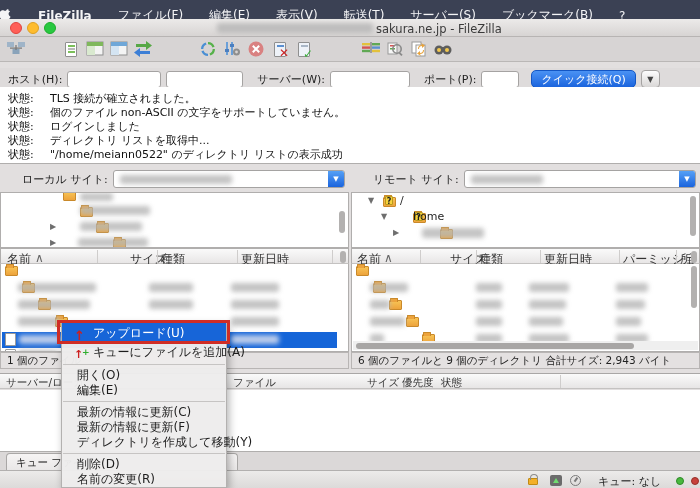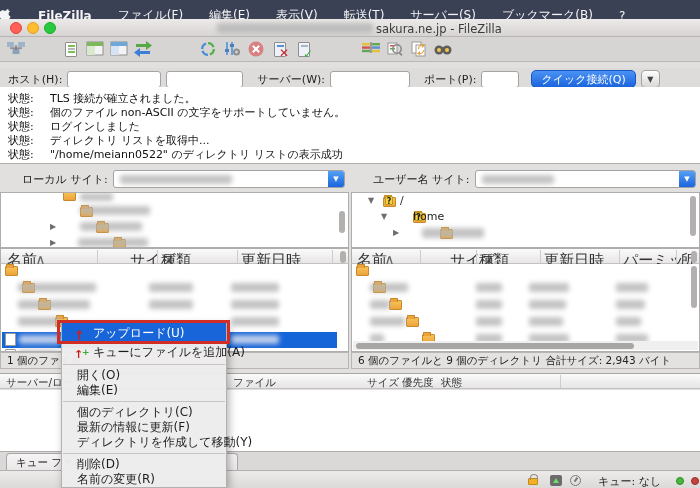--- a/index.html
+++ b/index.html
@@ -44,21 +44,21 @@
   .log-row .msg { margin-left:2px; }
 
   
   .panel { top:166px; height:206px; }
   .panel.left { left:0; width:349px; }
   .panel.right { left:351px; width:349px; }
   .sitebar { position:absolute; left:0; top:2px; width:100%; height:22px; display:flex; align-items:center; padding-left:22px; }
   .combo { position:relative; height:18px; background:#fff; border:1px solid #a5a3a2; border-radius:3px; margin-left:5px; flex:1; margin-right:4px; }
   .combo .cbtn { position:absolute; right:0; top:0; width:16px; height:16px; background:linear-gradient(#55a0f6,#1b64dd); border-radius:0 2px 2px 0; color:#fff; font-size:7px; display:flex; align-items:center; justify-content:center; }
   .tree { position:absolute; left:0; top:26px; width:100%; height:56px; background:#fff; border:1px solid #b0aead; overflow:hidden; }
-  .thead { position:absolute; left:0; top:82px; width:100%; height:16px; background:linear-gradient(#fafafa,#e8e6e6); border:1px solid #b0aead; border-bottom:1px solid #c4c2c1; font-size:15px; color:#333; }
+  .thead { position:absolute; left:0; top:82px; width:100%; height:16px; background:linear-gradient(#fafafa,#e8e6e6); border:1px solid #b0aead; border-bottom:1px solid #c4c2c1; font-size:12px; color:#333; }
   .thead .col { position:absolute; top:2px; }
   .thead .cdiv { position:absolute; top:1px; width:1px; height:13px; background:#cfcdcc; }
   .flist { position:absolute; left:0; top:98px; width:100%; height:88px; background:#fff; border:1px solid #b0aead; border-top:none; overflow:hidden; }
   .pstatus { position:absolute; left:0; top:186px; width:100%; height:17px; background:#e4e1e1; border:1px solid #b8b5b4; display:flex; align-items:center; padding-left:6px; font-size:10.5px; color:#222; }
 
   .folder { position:relative; width:13px; height:10px; background:linear-gradient(#f8c455,#eda33c); border:1px solid #c9892a; border-radius:1px; display:inline-block; }
   .folder::before { content:""; position:absolute; left:0; top:-3px; width:6px; height:3px; background:#eda33c; border:1px solid #c9892a; border-bottom:none; border-radius:1px 1px 0 0; }
   .qmark { position:absolute; left:1px; top:-2px; width:8px; height:9px; background:#f6d23c; border:1px solid #b99a1d; font-size:8px; font-weight:bold; color:#222; text-align:center; line-height:9px; border-radius:1px; }
   .filedoc { width:11px; height:13px; background:#fff; border:1px solid #9a9a9a; border-radius:1px; display:inline-block; }
   .arrow { color:#6e6e6e; font-size:8px; }
@@ -335,21 +335,21 @@
       <span class="abs filedoc" style="left:4px;top:85px;"></span>
       <span class="abs blur" style="left:17px;top:86px;width:40px;height:8px;"></span>
     </div>
     <div class="pstatus">
       <span>1 個のファイル</span>
     </div>
   </div>
 
   <div class="abs panel right">
     <div class="sitebar">
-      <span>ユーザー名 サイト:</span>
+      <span>リモート サイト:</span>
       <span class="combo">
         <span class="abs blur" style="left:6px;top:4px;width:72px;height:9px;"></span>
         <span class="cbtn">▼</span>
       </span>
     </div>
     <div class="tree">
       <span class="abs arrow" style="left:16px;top:3px;">▼</span>
       <span class="abs folder" style="left:31px;top:4px;"><span class="qmark">?</span></span>
       <span class="abs" style="left:48px;top:1px;">/</span>
       <span class="abs arrow" style="left:29px;top:19px;">▼</span>
@@ -438,21 +438,21 @@
     </div>
     <div class="mi iconed">
       <span class="up-arrow" style="font-size:11px;top:3px;">↑</span>
       <span class="plus-badge">+</span>
       <span>キューにファイルを追加(A)</span>
     </div>
     <div class="msep"></div>
     <div class="mi">開く(O)</div>
     <div class="mi">編集(E)</div>
     <div class="msep"></div>
-    <div class="mi">個のディレクトリ(C)</div>
+    <div class="mi">最新の情報に更新(C)</div>
     <div class="mi">最新の情報に更新(F)</div>
     <div class="mi">ディレクトリを作成して移動(Y)</div>
     <div class="msep"></div>
     <div class="mi">削除(D)</div>
     <div class="mi">名前の変更(R)</div>
   </div>
 
   <div class="abs redbox"></div>
 
 </div>

